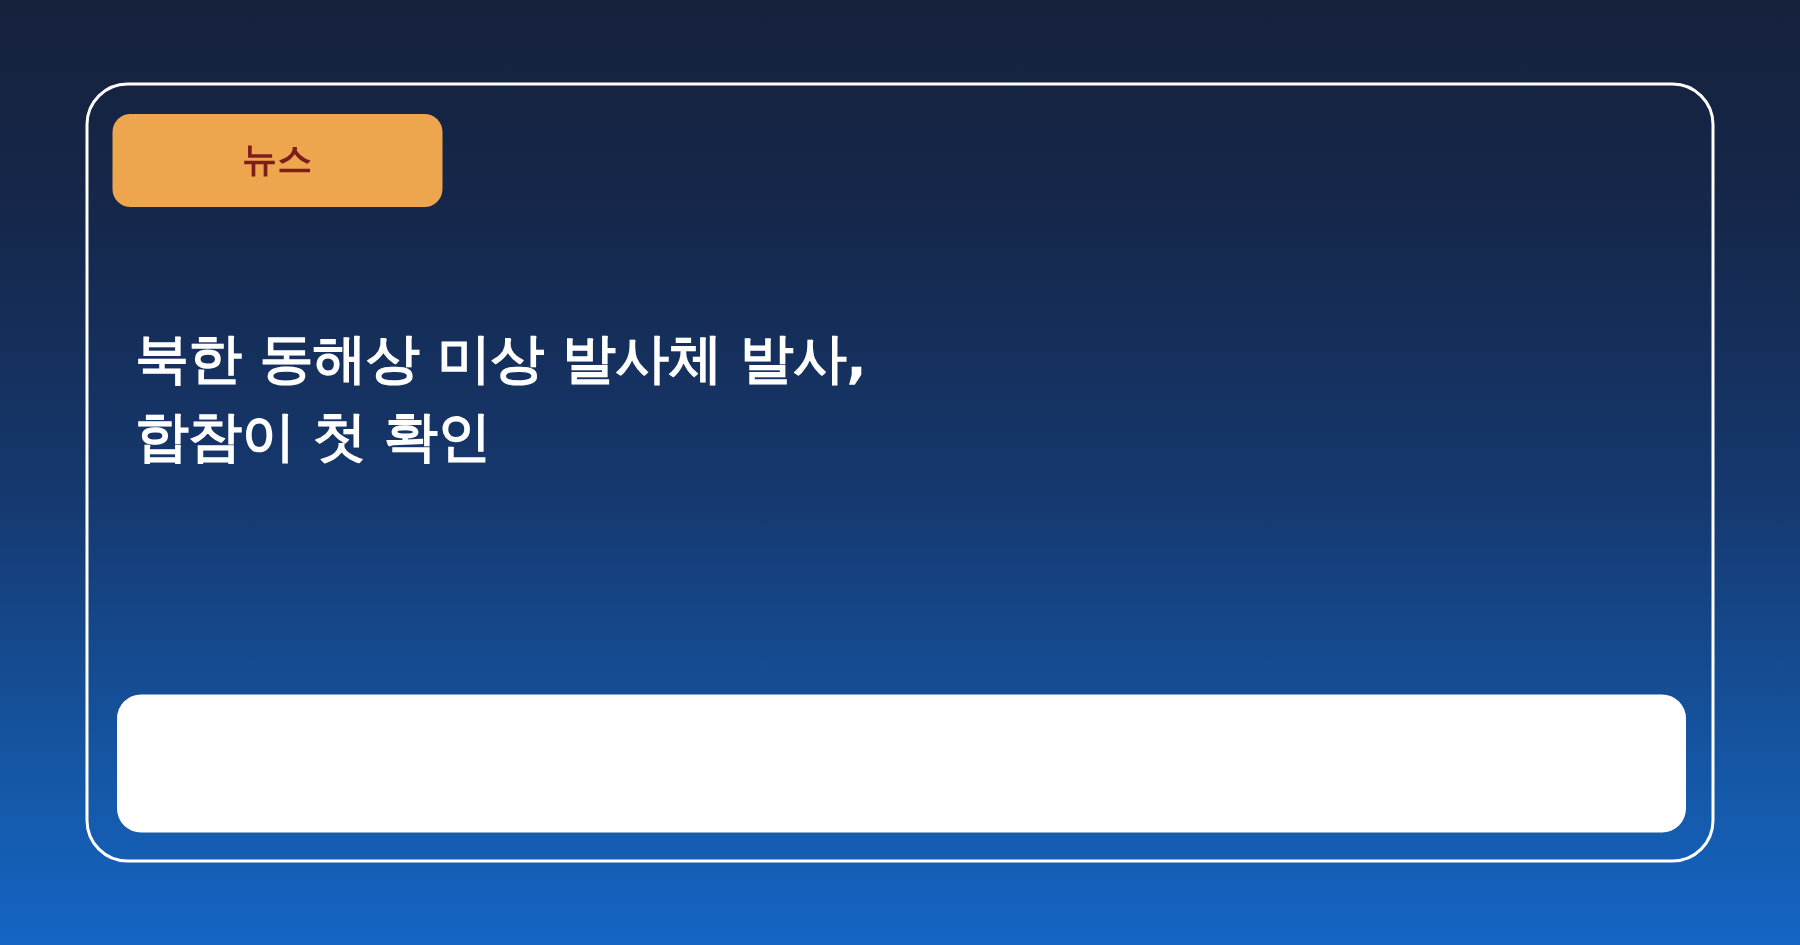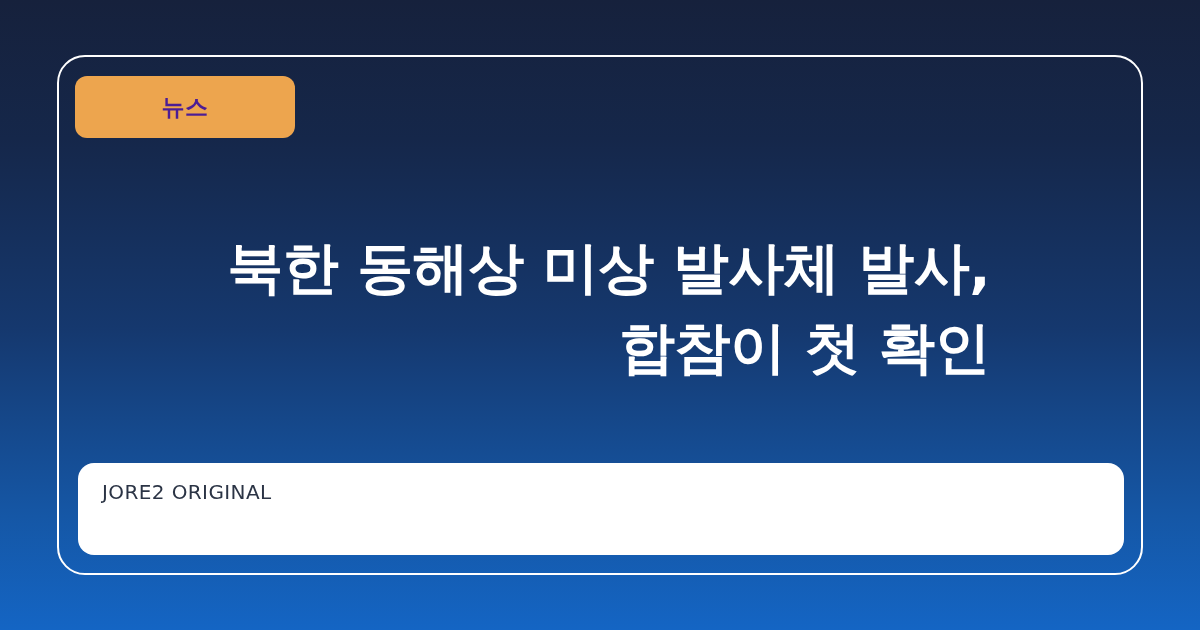--- a/index.html
+++ b/index.html
@@ -56,37 +56,36 @@
     border-radius: 12px;
     display: flex;
     align-items: center;
     justify-content: center;
     box-sizing: border-box;
     padding: 0 26px;
   }
   .badge-label {
     font-size: 23px;
     font-weight: bold;
-    color: #4c1d95;
+    color: #7f1d1d;
     letter-spacing: 0.5px;
     line-height: 1;
   }
 
   .headline {
     position: absolute;
     left: 31px;
     top: 133px;
     width: 900px;
-    font-size: 56px;
+    font-size: 36px;
     font-weight: bold;
     color: #ffffff;
     line-height: 1.44;
     letter-spacing: -0.5px;
     white-space: pre-line;
-    text-align: right;
   }
 
   .footer-card {
     position: absolute;
     left: 19px;
     top: 406px;
     width: 1046px;
     height: 92px;
     background: #ffffff;
     border-radius: 16px;
@@ -116,19 +115,18 @@
     <div class="panel-inner">
 
       <div class="badge">
         <span class="badge-label">뉴스</span>
       </div>
 
       <h1 class="headline">북한 동해상 미상 발사체 발사,
 합참이 첫 확인</h1>
 
       <div class="footer-card">
-        <div class="footer-brand">JORE2 ORIGINAL</div>
       </div>
 
     </div>
   </div>
 
 </div>
 
 </body></html>

